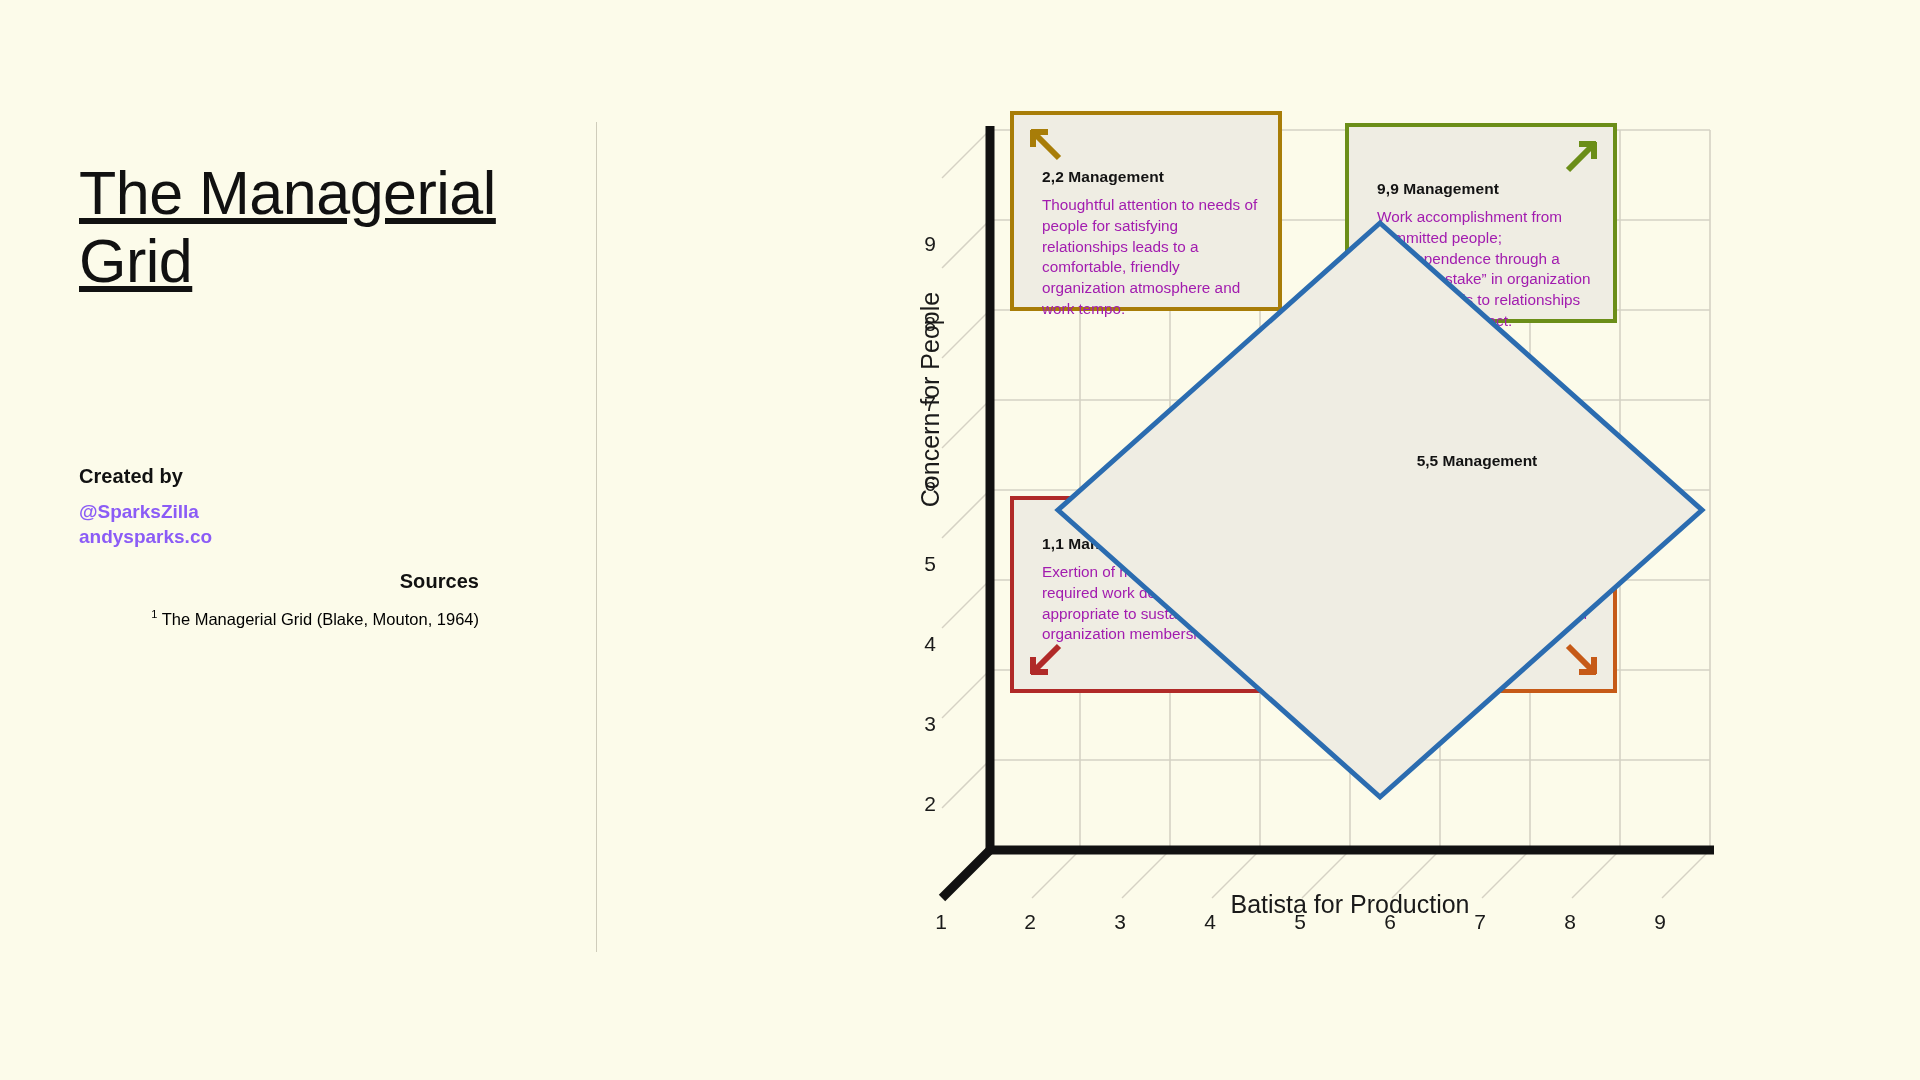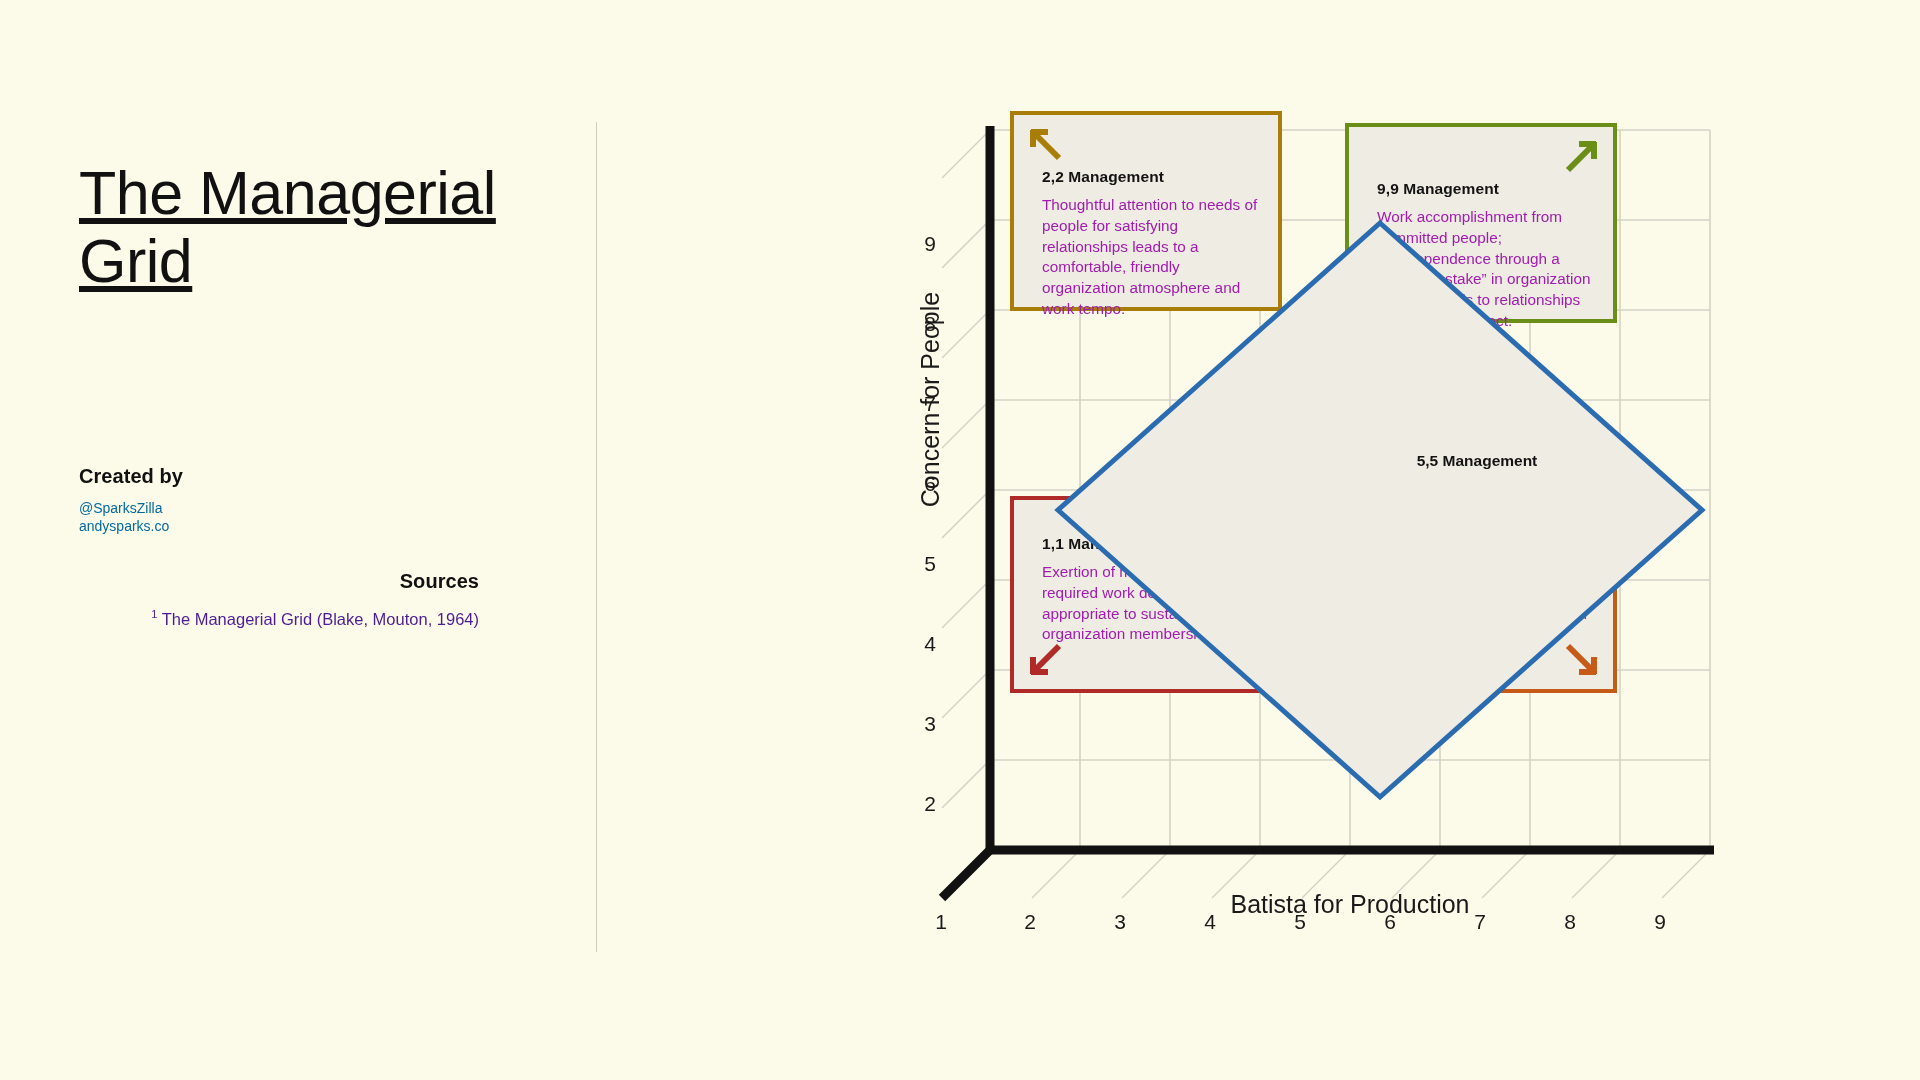--- a/index.html
+++ b/index.html
@@ -53,37 +53,37 @@
     width: 400px;
   }
   .meta-heading {
     font-size: 20px;
     font-weight: 700;
     color: #111111;
     margin: 15px 0 11px 0;
     letter-spacing: 0.05px;
   }
   .meta-line {
-    font-size: 14px;
-    font-weight: 400;
-    color: #0369a1;
+    font-size: 19px;
+    font-weight: 700;
+    color: #8b5cf6;
     line-height: 1.32;
   }
 
   #sources-block {
     position: absolute;
     left: 79px;
     top: 555px;
     width: 400px;
     text-align: right;
   }
   .source-entry {
     font-size: 16.5px;
     font-weight: 400;
-    color: #4c1d95;
+    color: #000000;
     line-height: 1.35;
     margin-top: 14px;
   }
   .source-entry sup {
     font-size: 11px;
     vertical-align: super;
   }
 
   
   #chart-area {

